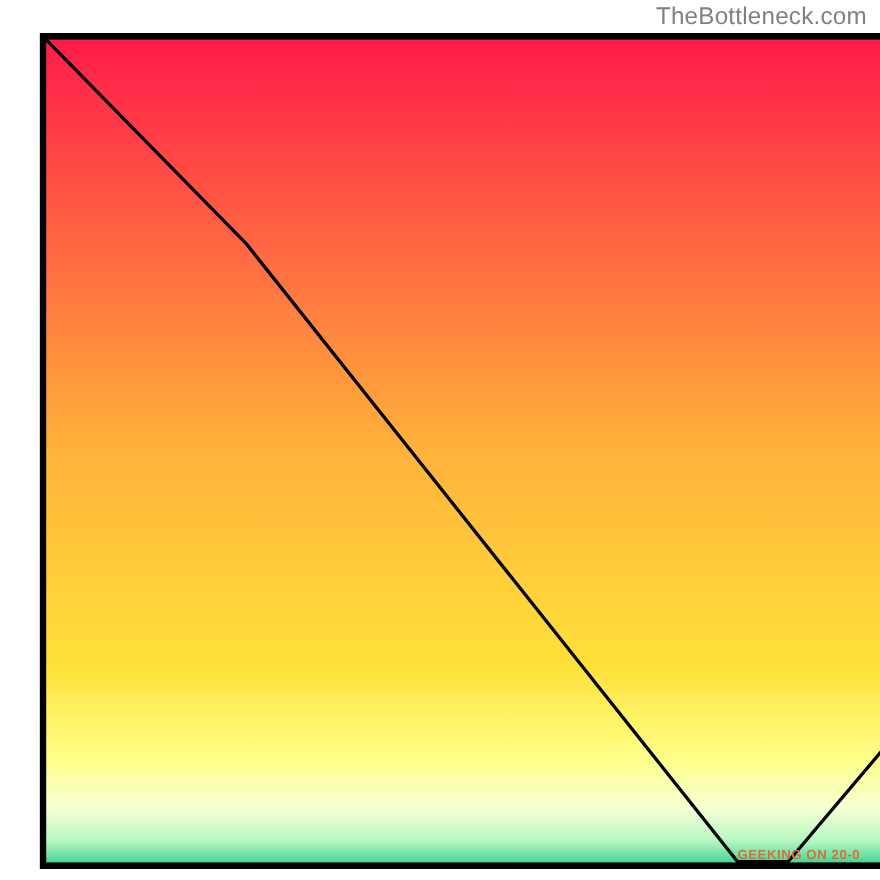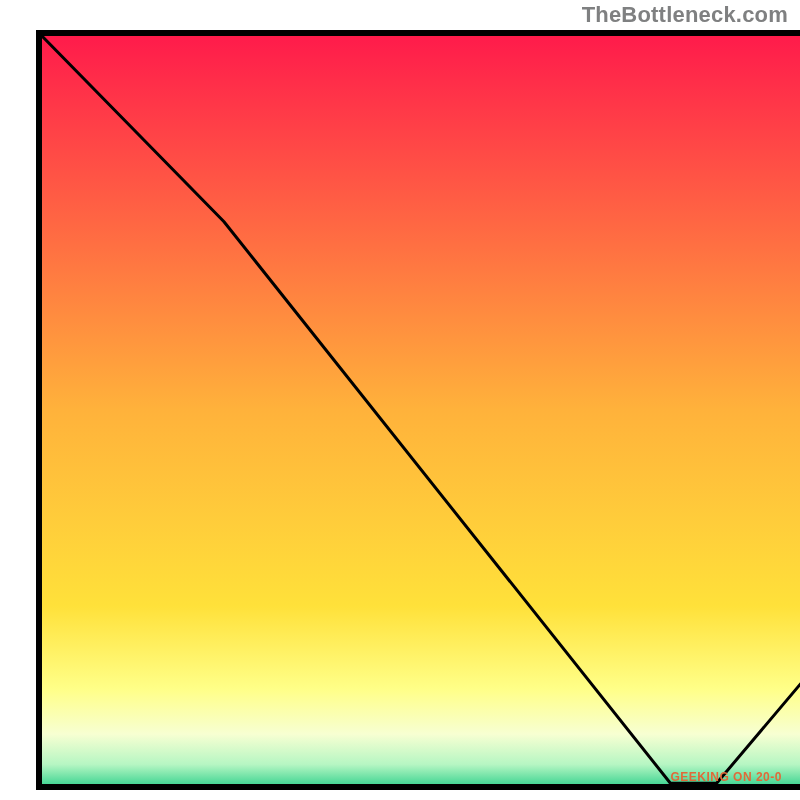--- a/index.html
+++ b/index.html
@@ -14,21 +14,21 @@
   .page {
     position: relative;
     width: 800px;
     height: 800px;
   }
   .watermark {
     position: absolute;
     top: 2px;
     right: 12px;
     font-size: 22px;
-    font-weight: 700;
+    font-weight: 400;
     color: #7f8081;
     letter-spacing: 0.2px;
     user-select: none;
   }
   .plot-wrap {
     position: absolute;
     top: 30px;
     left: 12px;
     width: 776px;
     height: 760px;

